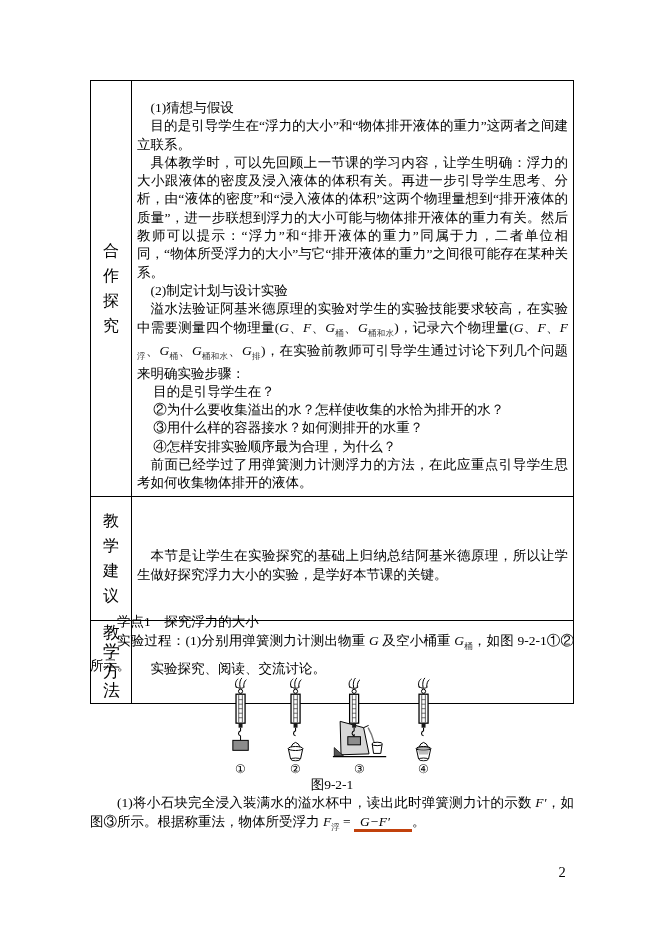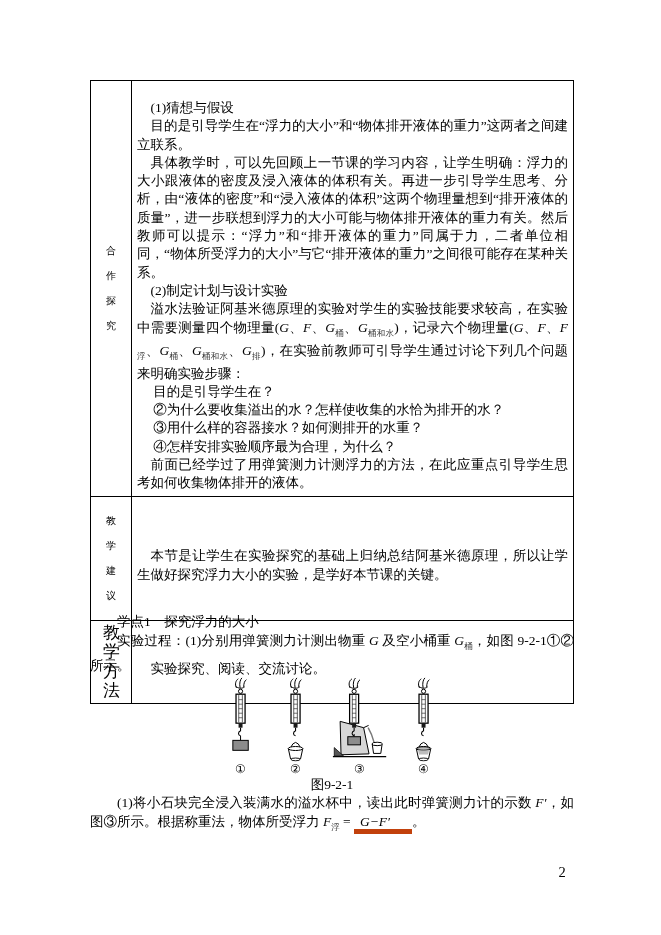--- a/index.html
+++ b/index.html
@@ -15,40 +15,40 @@
   .doc-table {
     position:absolute; left:90px; top:80px; width:484px;
     border-collapse:collapse; table-layout:fixed;
   }
   .doc-table td { border:1.5px solid #000; vertical-align:top; overflow:hidden; }
   .row-1 td { height:348px; }
   .row-2 td { height:124px; }
   .row-3 td { height:83px; }
   .th-cell { width:41px; vertical-align:middle !important; text-align:center; }
   .vert {
-    width:16px; margin:0 auto; font-size:10px; line-height:25px;
+    width:16px; margin:0 auto; font-size:16px; line-height:25px;
     word-break:break-all; text-align:center;
   }
   .vert.tight { font-size:17px; line-height:19.5px; }
   .content-cell { padding:18px 5px 3px 5px; }
   .content-cell.mid { vertical-align:middle !important; }
   .para {
     font-size:13.5px; line-height:18.3px; text-align:justify;
     text-indent:1em;
   }
   .para.item { text-indent:1.2em; }
 
   
   .body-text { position:absolute; left:90px; top:612px; width:484px; }
   .body-text .bpara {
     font-size:13.5px; line-height:19px; text-align:justify; text-indent:2em;
   }
   .var { font-style:italic; font-family:"Liberation Serif","DejaVu Serif",serif; }
   sub { font-size:8.5px; color:#333; }
-  .blank { border-bottom:5px solid #c2410c; padding:0 22px 0 6px; font-style:italic; }
+  .blank { border-bottom:3px solid #c2410c; padding:0 22px 0 6px; font-style:italic; }
 
   
   .figure { margin-top:2px; }
   .fig-row { display:flex; justify-content:center; align-items:flex-end; gap:17px; }
   .fig-item { display:flex; flex-direction:column; align-items:center; }
   .fig-item svg { display:block; }
   .fig-label { font-size:12px; line-height:13px; margin-top:0; }
   .fig-caption { text-align:center; font-size:13.5px; line-height:16px; margin-top:1px; }
 
   .page-number {

